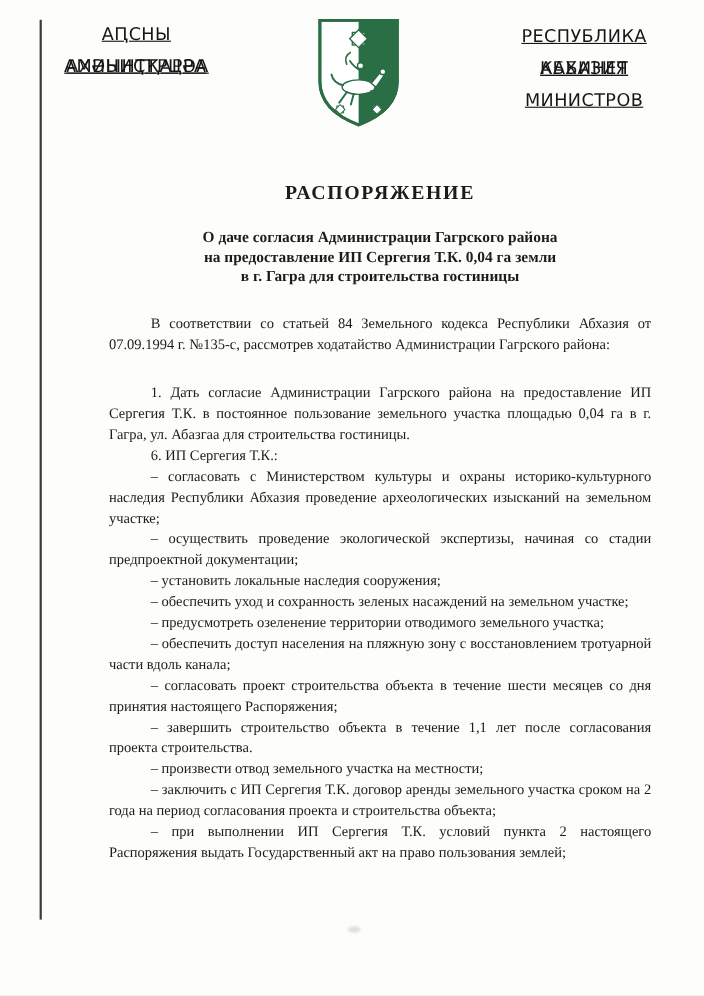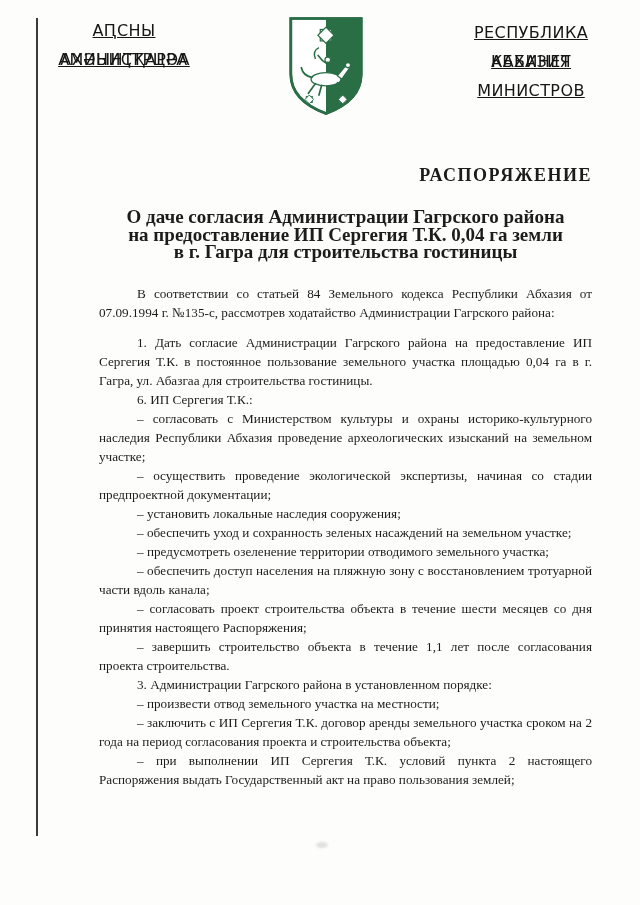--- a/index.html
+++ b/index.html
@@ -31,42 +31,42 @@
   .hdr-left{left:44px;top:16px;width:160px;}
   .hdr-right{right:24px;top:18px;width:170px;}
   .emblem{
     position:absolute;
     left:282px;top:14px;
     width:88px;height:104px;
   }
   .doc-title{
     position:absolute;
     top:165px;left:99px;width:493px;
-    text-align:right;
+    text-align:center;
     font-weight:bold;
     font-size:18px;
     letter-spacing:1.5px;
   }
   .subject{
     position:absolute;
     top:208px;left:99px;width:493px;
     text-align:center;
     font-weight:bold;
-    font-size:19px;
+    font-size:14px;
     line-height:17.5px;
   }
   .body-text{
     position:absolute;
     top:284px;left:99px;width:493px;
     font-size:13.2px;
     line-height:19px;
     text-align:justify;
   }
   .body-text p{margin:0;text-indent:38px;}
-  .body-text p.gap-after{margin-bottom:11px;}
+  .body-text p.gap-after{margin-bottom:25px;}
   .artifact{
     position:absolute;
     left:316px;top:842px;
     width:12px;height:6px;
     background:#c9c9c9;
     border-radius:50%;
     opacity:.55;
     filter:blur(1px);
   }
 </style>
@@ -135,21 +135,20 @@
     <p>1. Дать согласие Администрации Гагрского района на предоставление ИП Сергегия Т.К. в постоянное пользование земельного участка площадью 0,04 га в г. Гагра, ул. Абазгаа для строительства гостиницы.</p>
     <p>6. ИП Сергегия Т.К.:</p>
     <p>– согласовать с Министерством культуры и охраны историко-культурного наследия Республики Абхазия проведение археологических изысканий на земельном участке;</p>
     <p>– осуществить проведение экологической экспертизы, начиная со стадии предпроектной документации;</p>
     <p>– установить локальные наследия сооружения;</p>
     <p>– обеспечить уход и сохранность зеленых насаждений на земельном участке;</p>
     <p>– предусмотреть озеленение территории отводимого земельного участка;</p>
     <p>– обеспечить доступ населения на пляжную зону с восстановлением тротуарной части вдоль канала;</p>
     <p>– согласовать проект строительства объекта в течение шести месяцев со дня принятия настоящего Распоряжения;</p>
     <p>– завершить строительство объекта в течение 1,1 лет после согласования проекта строительства.</p>
-    <p>3. Администрации Гагрского района в установленном порядке:</p>
     <p>– произвести отвод земельного участка на местности;</p>
     <p>– заключить с ИП Сергегия Т.К. договор аренды земельного участка сроком на 2 года на период согласования проекта и строительства объекта;</p>
     <p>– при выполнении ИП Сергегия Т.К. условий пункта 2 настоящего Распоряжения выдать Государственный акт на право пользования землей;</p>
   </div>
 
   <div class="artifact"></div>
 
 </div>
 
 </body></html>

